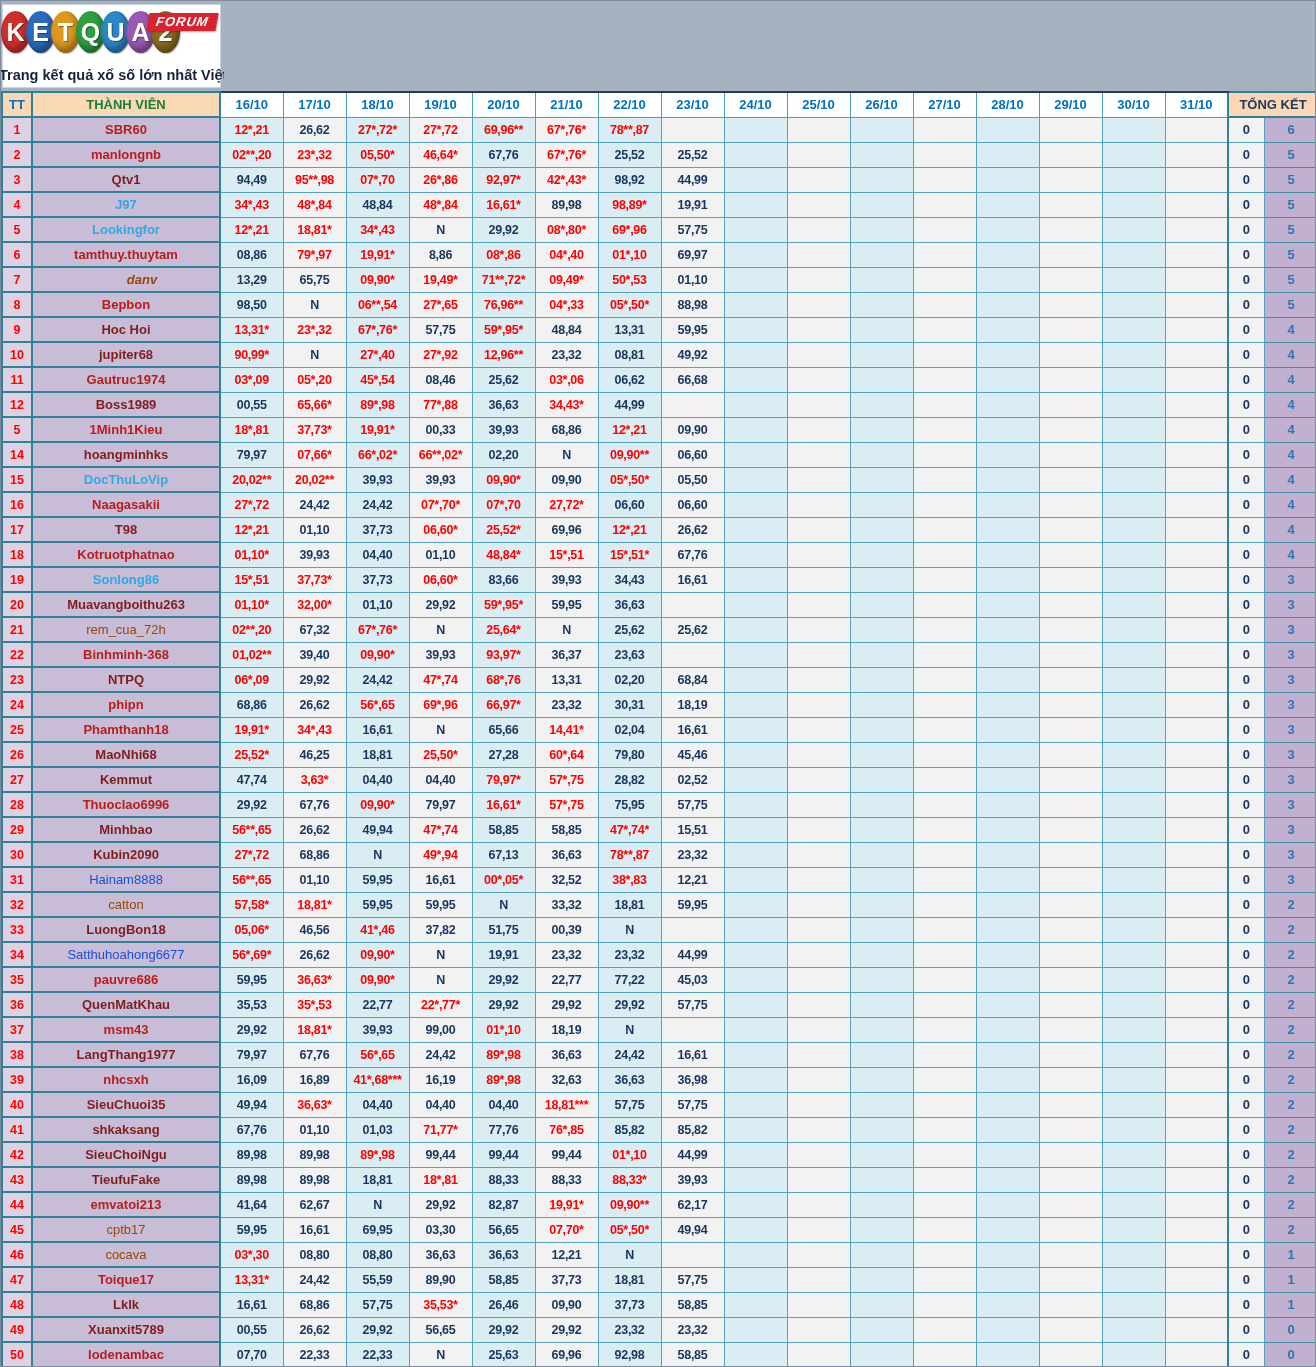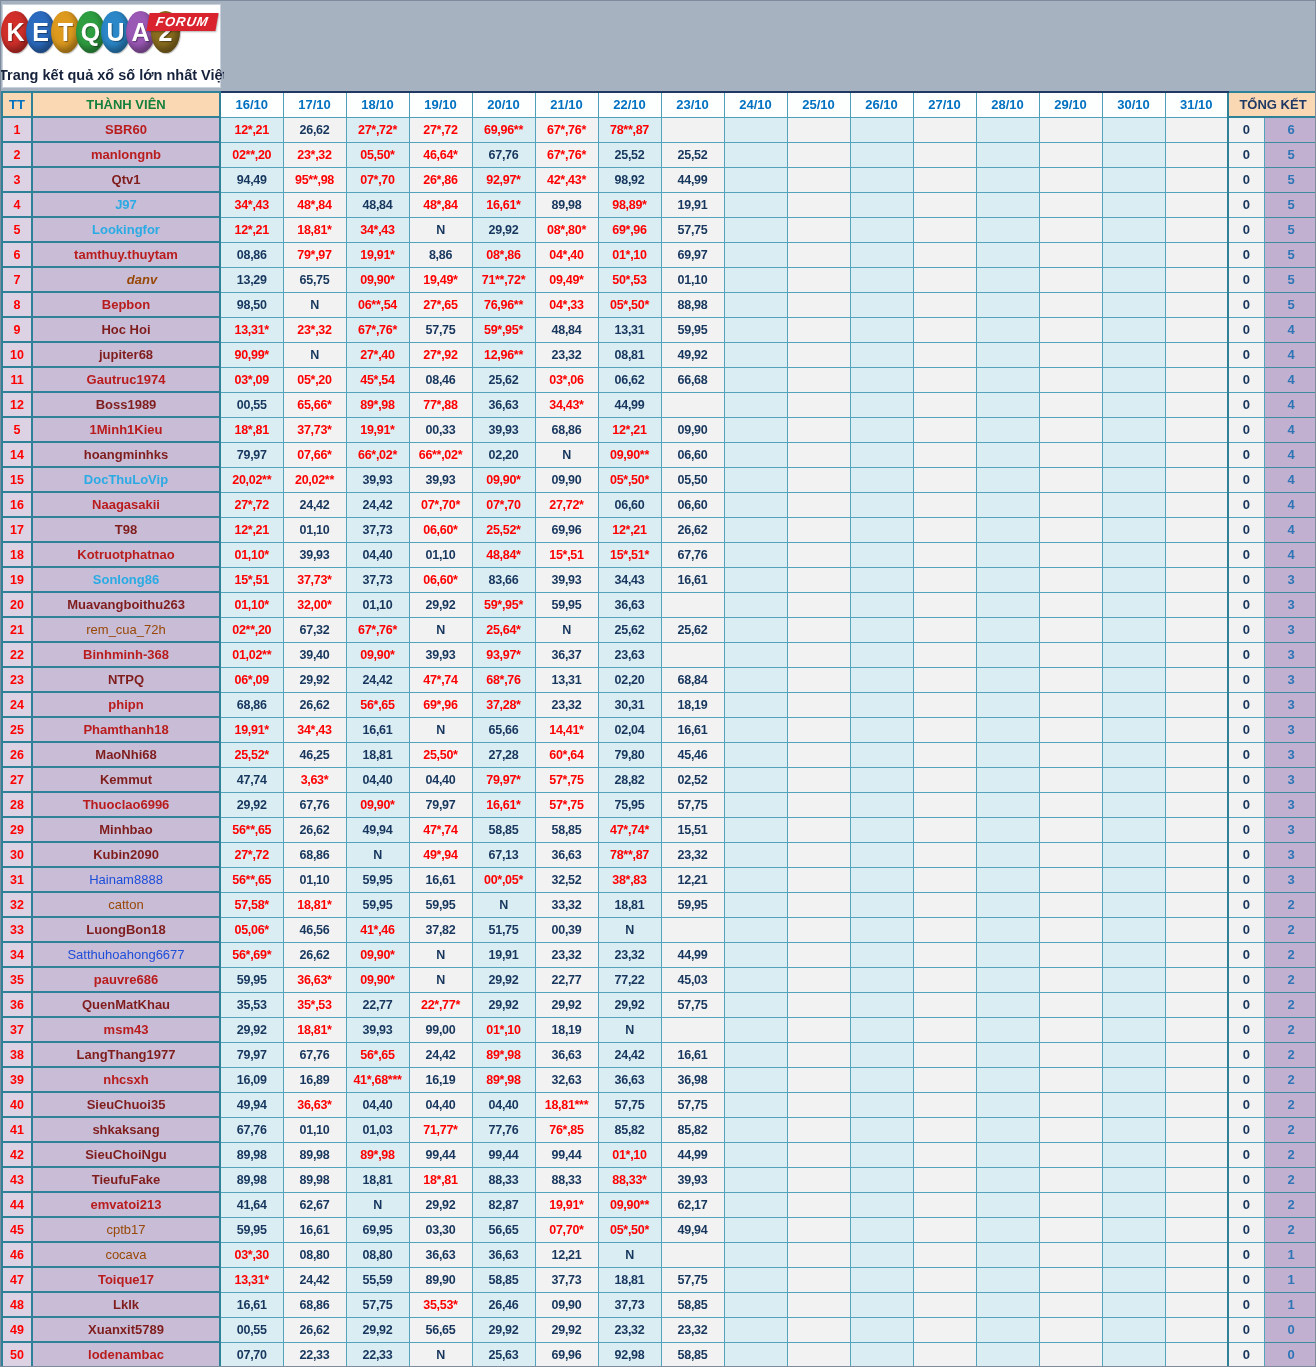--- a/index.html
+++ b/index.html
@@ -620,21 +620,21 @@
           <td class="t1">0</td>
           <td class="t2">3</td>
         </tr>
         <tr>
           <td class="tt">24</td>
           <td class="nm"><span class="nm-black">phipn</span></td>
           <td class="vc ceven dark">68,86</td>
           <td class="vc codd dark">26,62</td>
           <td class="vc ceven red">56*,65</td>
           <td class="vc codd red">69*,96</td>
-          <td class="vc ceven red">37,28*</td>
+          <td class="vc ceven red">66,97*</td>
           <td class="vc codd dark">23,32</td>
           <td class="vc ceven dark">30,31</td>
           <td class="vc codd dark">18,19</td>
           <td class="vc ceven dark"></td>
           <td class="vc codd dark"></td>
           <td class="vc ceven dark"></td>
           <td class="vc codd dark"></td>
           <td class="vc ceven dark"></td>
           <td class="vc codd dark"></td>
           <td class="vc ceven dark"></td>

